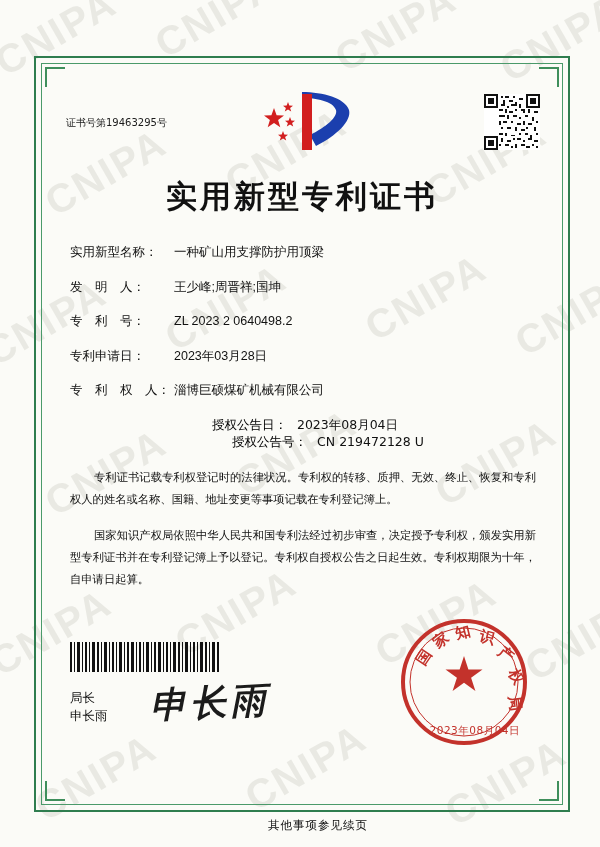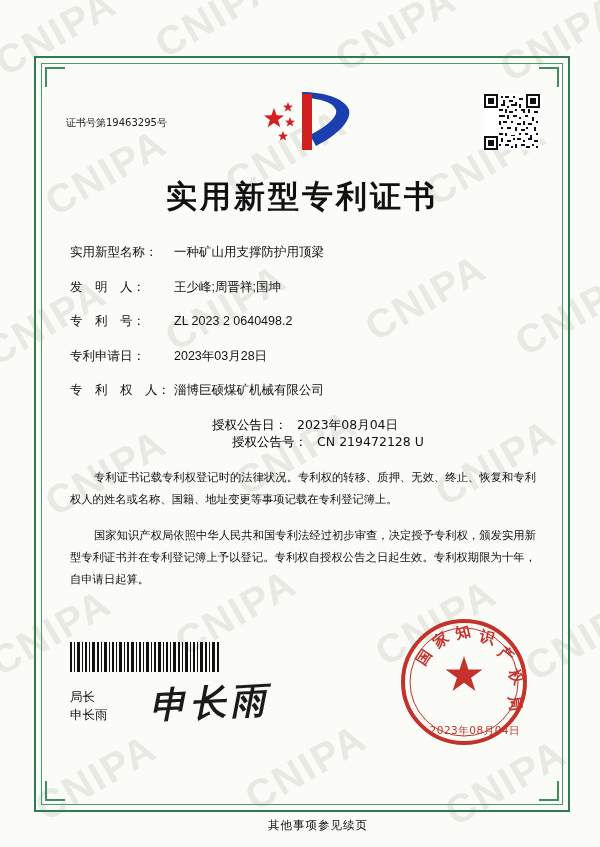--- a/index.html
+++ b/index.html
@@ -94,21 +94,21 @@
     text-indent:24px;
     font-family:"DejaVu Sans","Liberation Sans",sans-serif;
   }
 
   
   .barcode{position:absolute;left:6px;bottom:118px;width:150px;height:30px;}
 
   
   .sig-block{position:absolute;left:6px;bottom:64px;}
   .sig-lab{font-size:12.5px;line-height:1.5;color:#111;
-           font-family:Liberation Mono, monospace;}
+           font-family:Liberation Serif, serif;}
   .sig-script{
     position:absolute;left:86px;bottom:62px;
     font-size:36px;color:#1b1b1b;
     font-family:"DejaVu Serif","Liberation Serif",serif;
     font-style:italic;font-weight:700;letter-spacing:4px;
     transform:rotate(-3deg);
   }
 
   
   .seal{position:absolute;right:10px;bottom:42px;width:132px;height:132px;}

